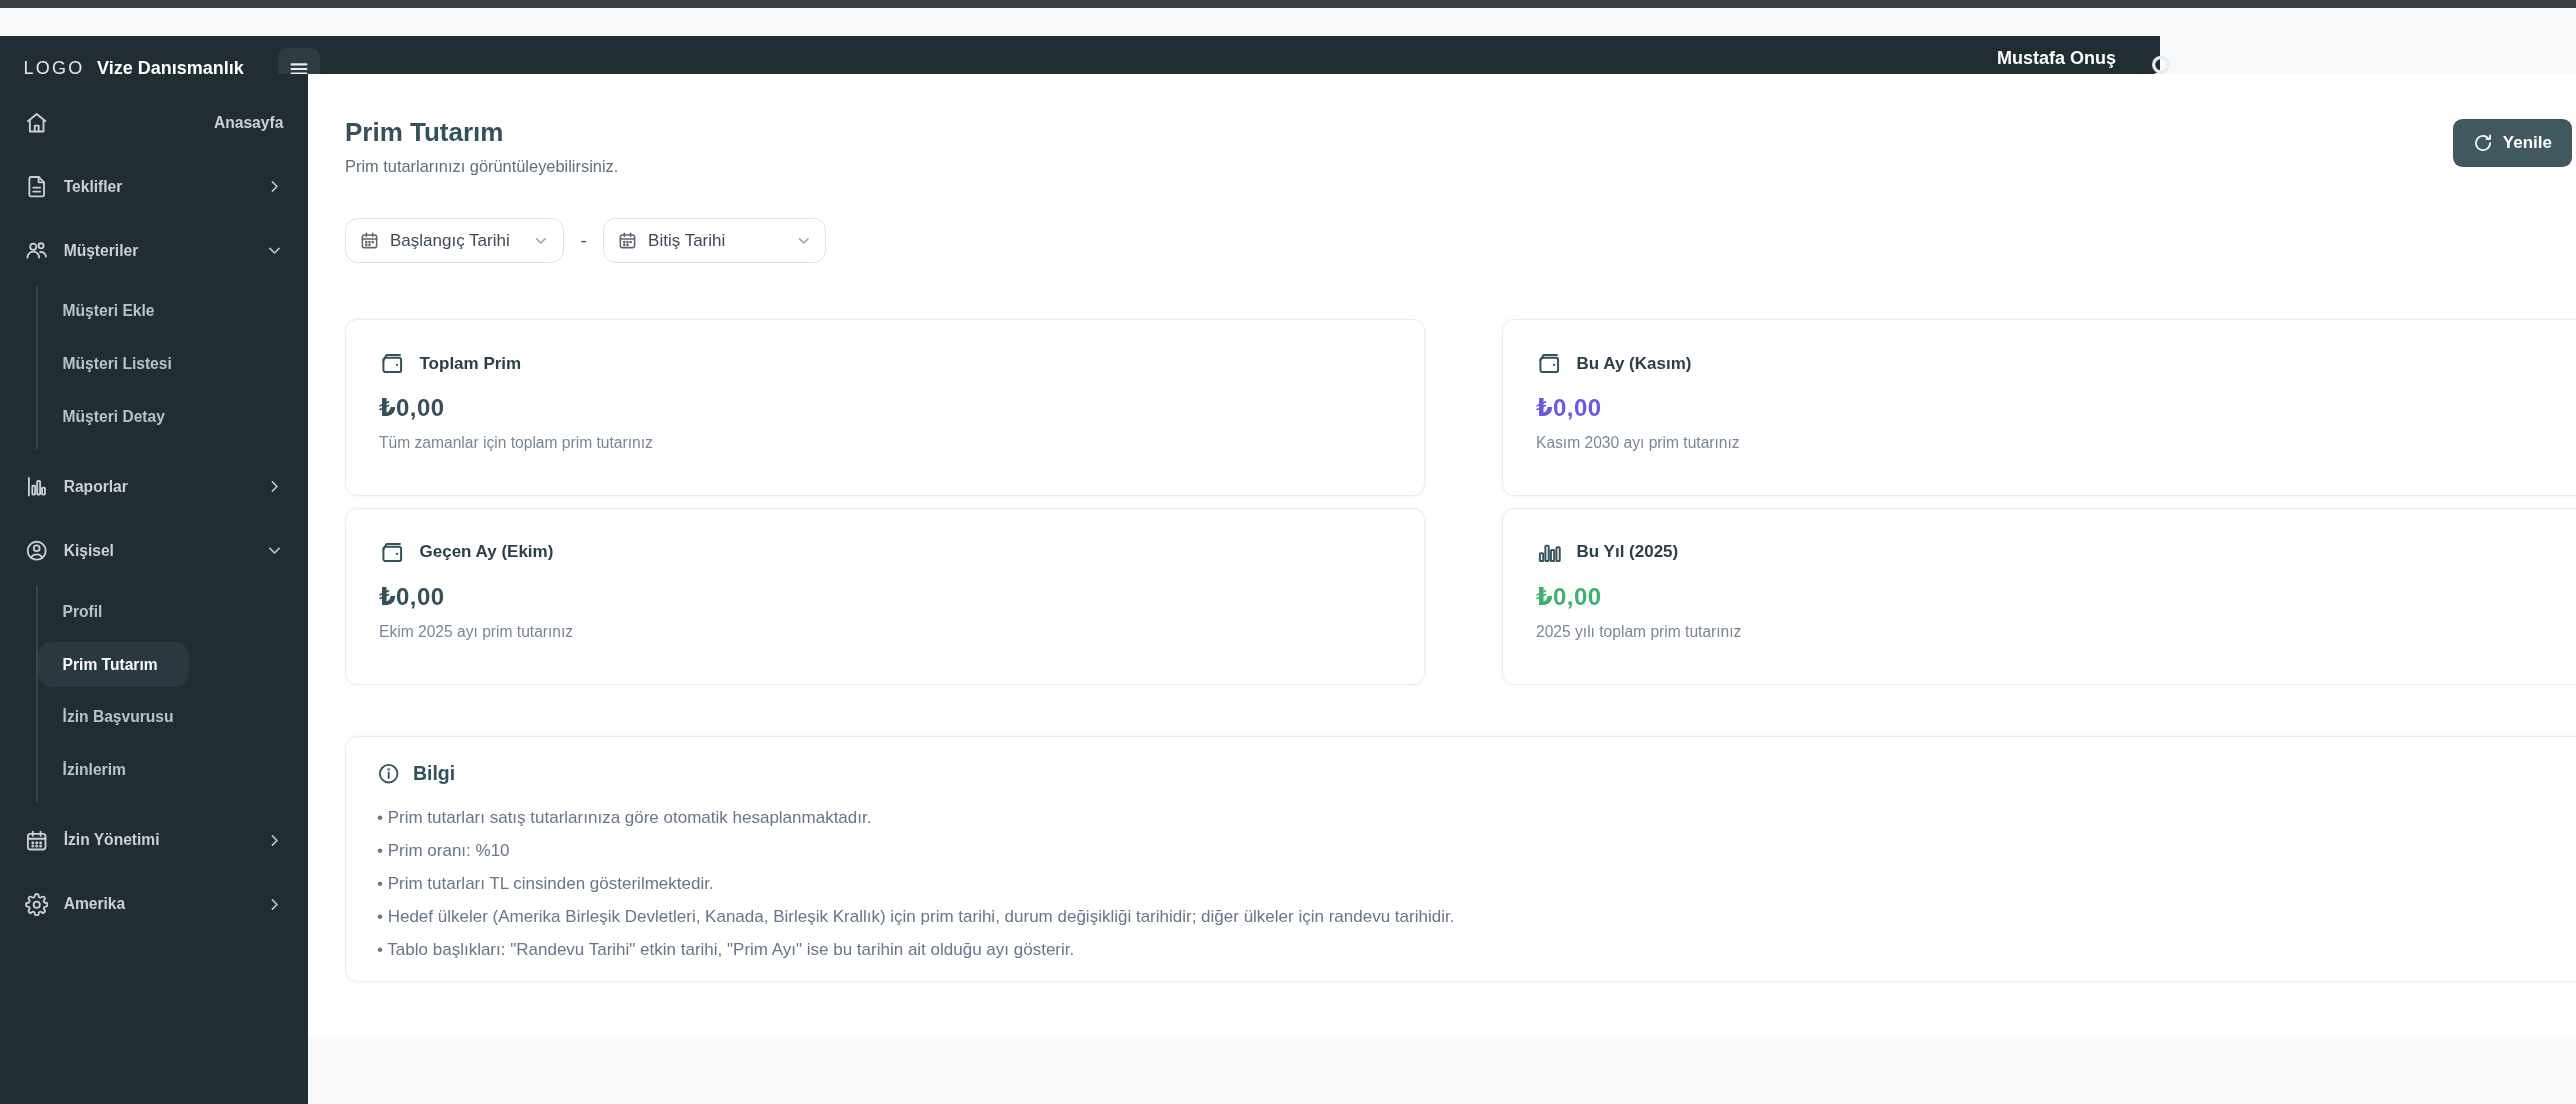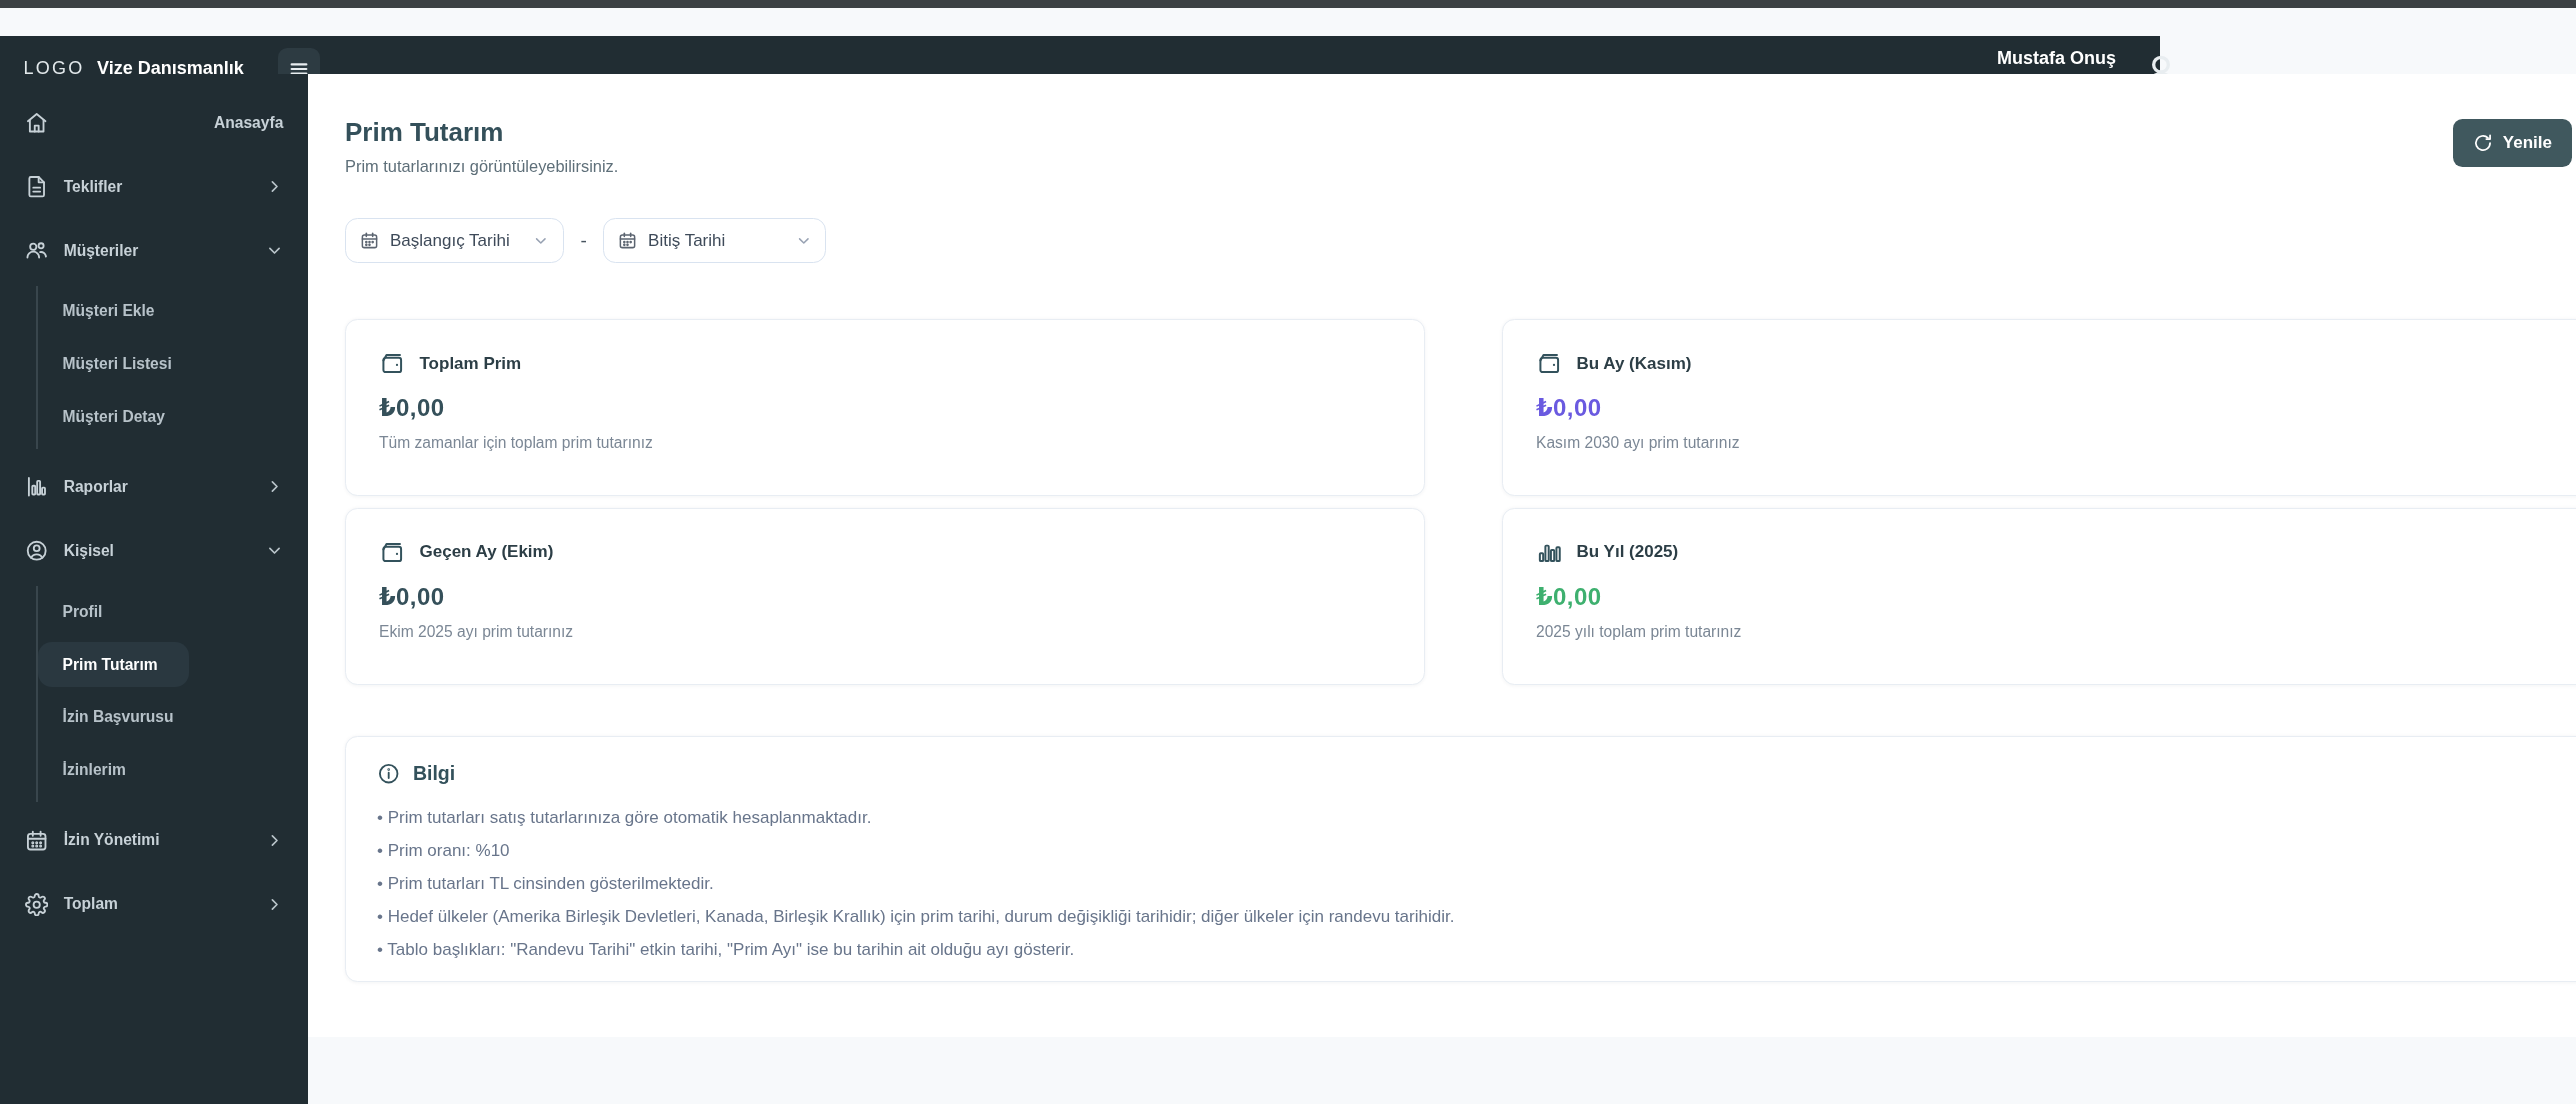--- a/index.html
+++ b/index.html
@@ -256,21 +256,21 @@
     </span>
   </div>
 
   <div class="nav-item">
     <span class="nav-icon">
       <svg width="23.4" height="23.4" viewBox="0 0 24 24" fill="none" stroke="currentColor" stroke-width="1.9" stroke-linecap="round" stroke-linejoin="round">
         <circle cx="12" cy="12" r="3.2"></circle>
         <path d="M19.4 15a1.7 1.7 0 0 0 .34 1.87l.06.06a2 2 0 1 1-2.83 2.83l-.06-.06a1.7 1.7 0 0 0-1.87-.34 1.7 1.7 0 0 0-1 1.55V21a2 2 0 1 1-4 0v-.09a1.7 1.7 0 0 0-1-1.55 1.7 1.7 0 0 0-1.87.34l-.06.06a2 2 0 1 1-2.83-2.83l.06-.06a1.7 1.7 0 0 0 .34-1.87 1.7 1.7 0 0 0-1.55-1H3a2 2 0 1 1 0-4h.09a1.7 1.7 0 0 0 1.55-1 1.7 1.7 0 0 0-.34-1.87l-.06-.06a2 2 0 1 1 2.83-2.83l.06.06a1.7 1.7 0 0 0 1.87.34 1.7 1.7 0 0 0 1-1.55V3a2 2 0 1 1 4 0v.09a1.7 1.7 0 0 0 1 1.55 1.7 1.7 0 0 0 1.87-.34l.06-.06a2 2 0 1 1 2.83 2.83l-.06.06a1.7 1.7 0 0 0-.34 1.87 1.7 1.7 0 0 0 1.55 1H21a2 2 0 1 1 0 4h-.09a1.7 1.7 0 0 0-1.51 1z"></path>
       </svg>
     </span>
-    <span>Toplam</span>
+    <span>Amerika</span>
     <span class="chev">
       <svg width="17" height="17" viewBox="0 0 24 24" fill="none" stroke="currentColor" stroke-width="2.4" stroke-linecap="round" stroke-linejoin="round">
           <polyline points="9 5.5 15.5 12 9 18.5"></polyline>
         </svg>
     </span>
   </div>
 </nav>
 
 <main class="main-panel">
 

